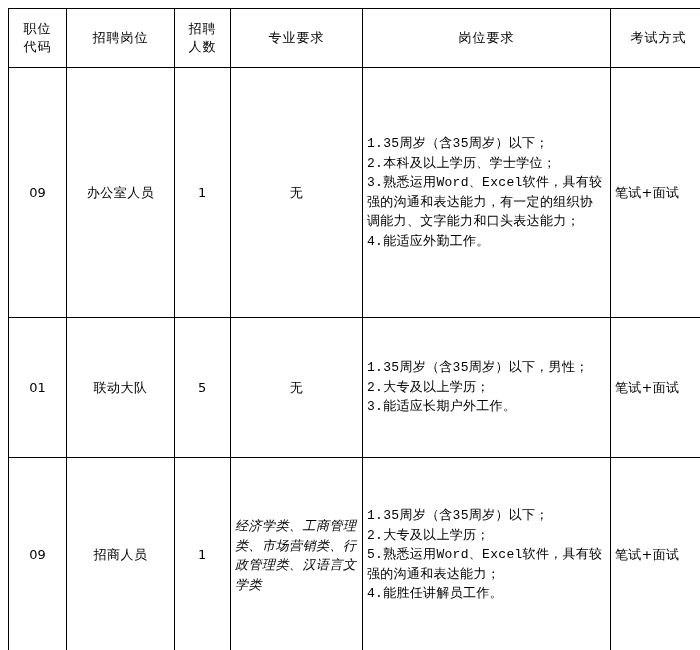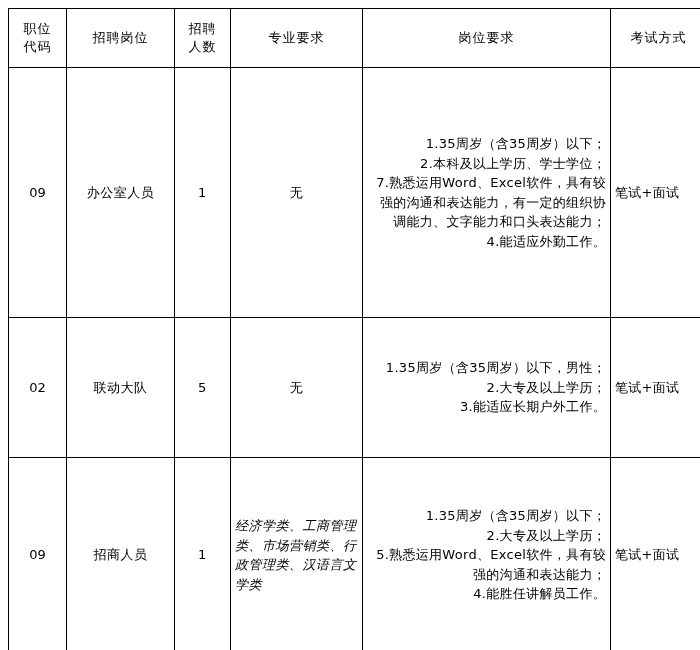--- a/index.html
+++ b/index.html
@@ -64,26 +64,27 @@
   }
   td.major {
     text-align: left;
     font-size: 13.5px;
     line-height: 1.55;
     letter-spacing: 0.5px;
     padding-left: 8px;
     padding-right: 6px;
   }
   td.req {
-    text-align: right;
+    text-align: left;
     font-size: 13.5px;
     line-height: 1.62;
     letter-spacing: 0.3px;
     padding-left: 7px;
     padding-right: 6px;
+    font-family: Liberation Mono, monospace;
   }
   td.exam {
     font-size: 13.5px;
     letter-spacing: 0.3px;
   }
   .req-line { display: block; white-space: normal; }
   .major-text { display: block; font-style: italic; }
   .rowh-1 { height: 250px; }
   .rowh-2 { height: 140px; }
   .rowh-3 { height: 195px; }
@@ -119,27 +120,27 @@
     </thead>
     <tbody>
       <tr class="rowh-1">
         <td class="code">09</td>
         <td class="center">办公室人员</td>
         <td class="center">1</td>
         <td class="center">无</td>
         <td class="req">
           <span class="req-line">1.35周岁（含35周岁）以下；</span>
           <span class="req-line">2.本科及以上学历、学士学位；</span>
-          <span class="req-line">7.熟悉运用Word、Excel软件，具有较强的沟通和表达能力，有一定的组织协调能力、文字能力和口头表达能力；</span>
+          <span class="req-line">3.熟悉运用Word、Excel软件，具有较强的沟通和表达能力，有一定的组织协调能力、文字能力和口头表达能力；</span>
           <span class="req-line">4.能适应外勤工作。</span>
         </td>
         <td class="exam">笔试+面试</td>
       </tr>
       <tr class="rowh-2">
-        <td class="code">02</td>
+        <td class="code">01</td>
         <td class="center">联动大队</td>
         <td class="center">5</td>
         <td class="center">无</td>
         <td class="req">
           <span class="req-line">1.35周岁（含35周岁）以下，男性；</span>
           <span class="req-line">2.大专及以上学历；</span>
           <span class="req-line">3.能适应长期户外工作。</span>
         </td>
         <td class="exam">笔试+面试</td>
       </tr>

